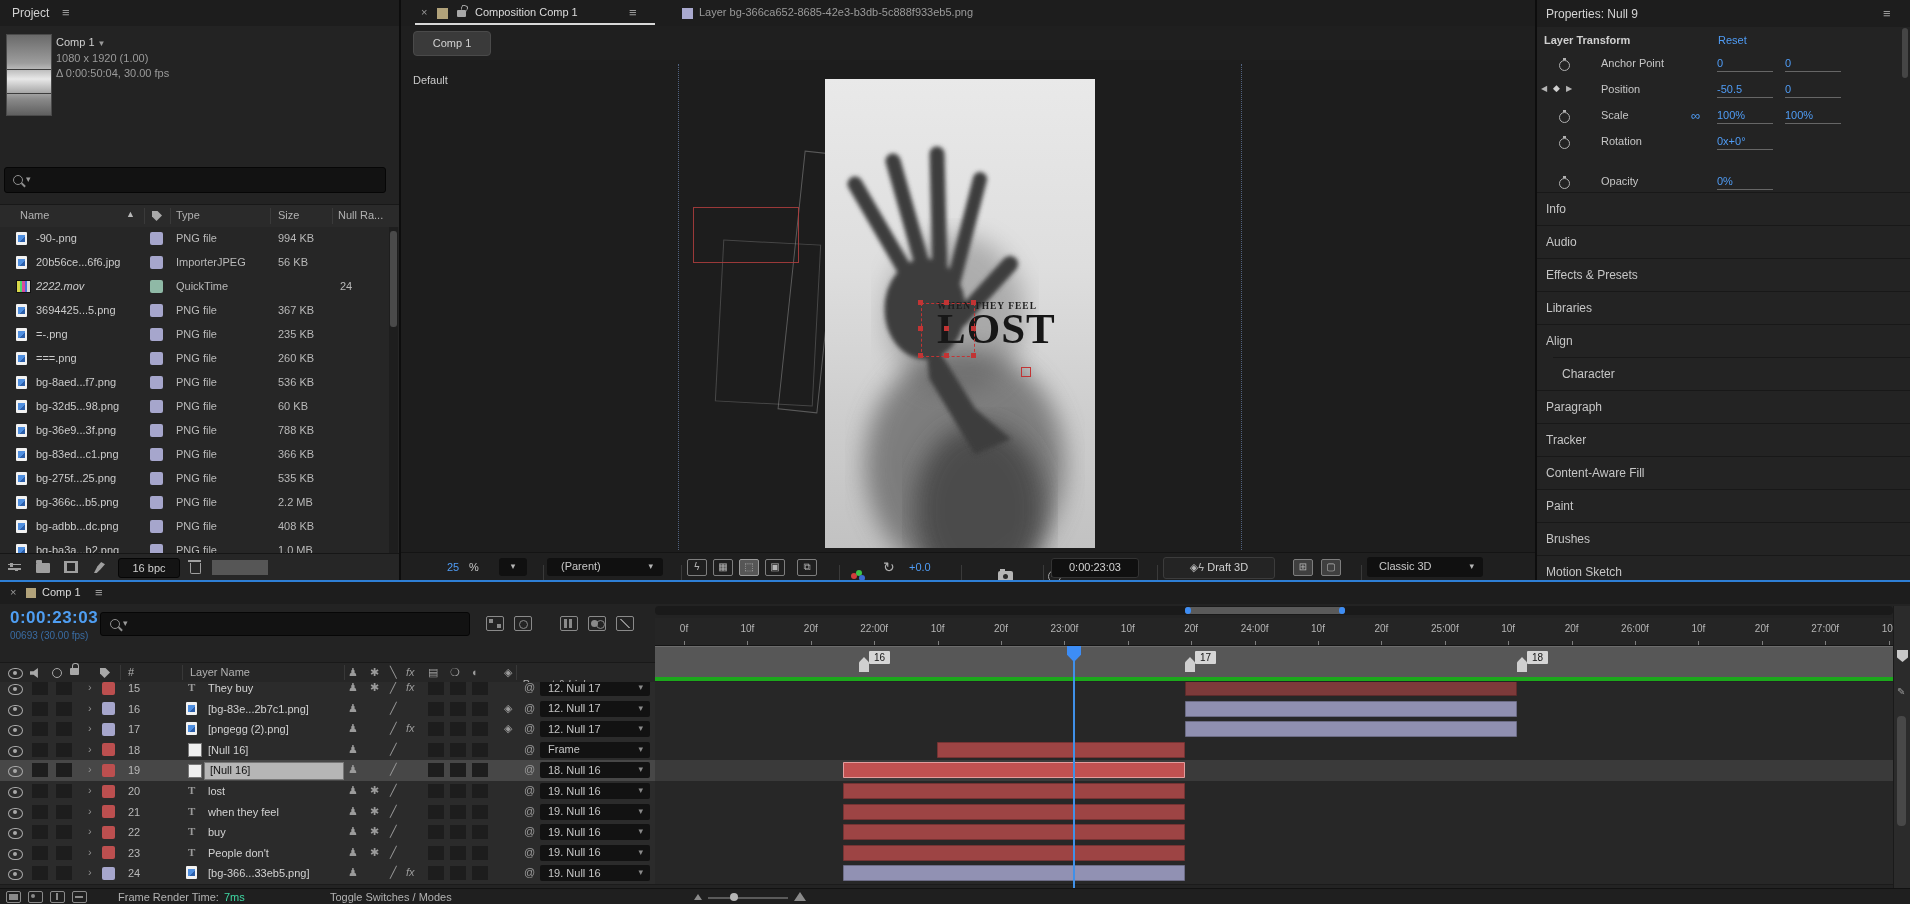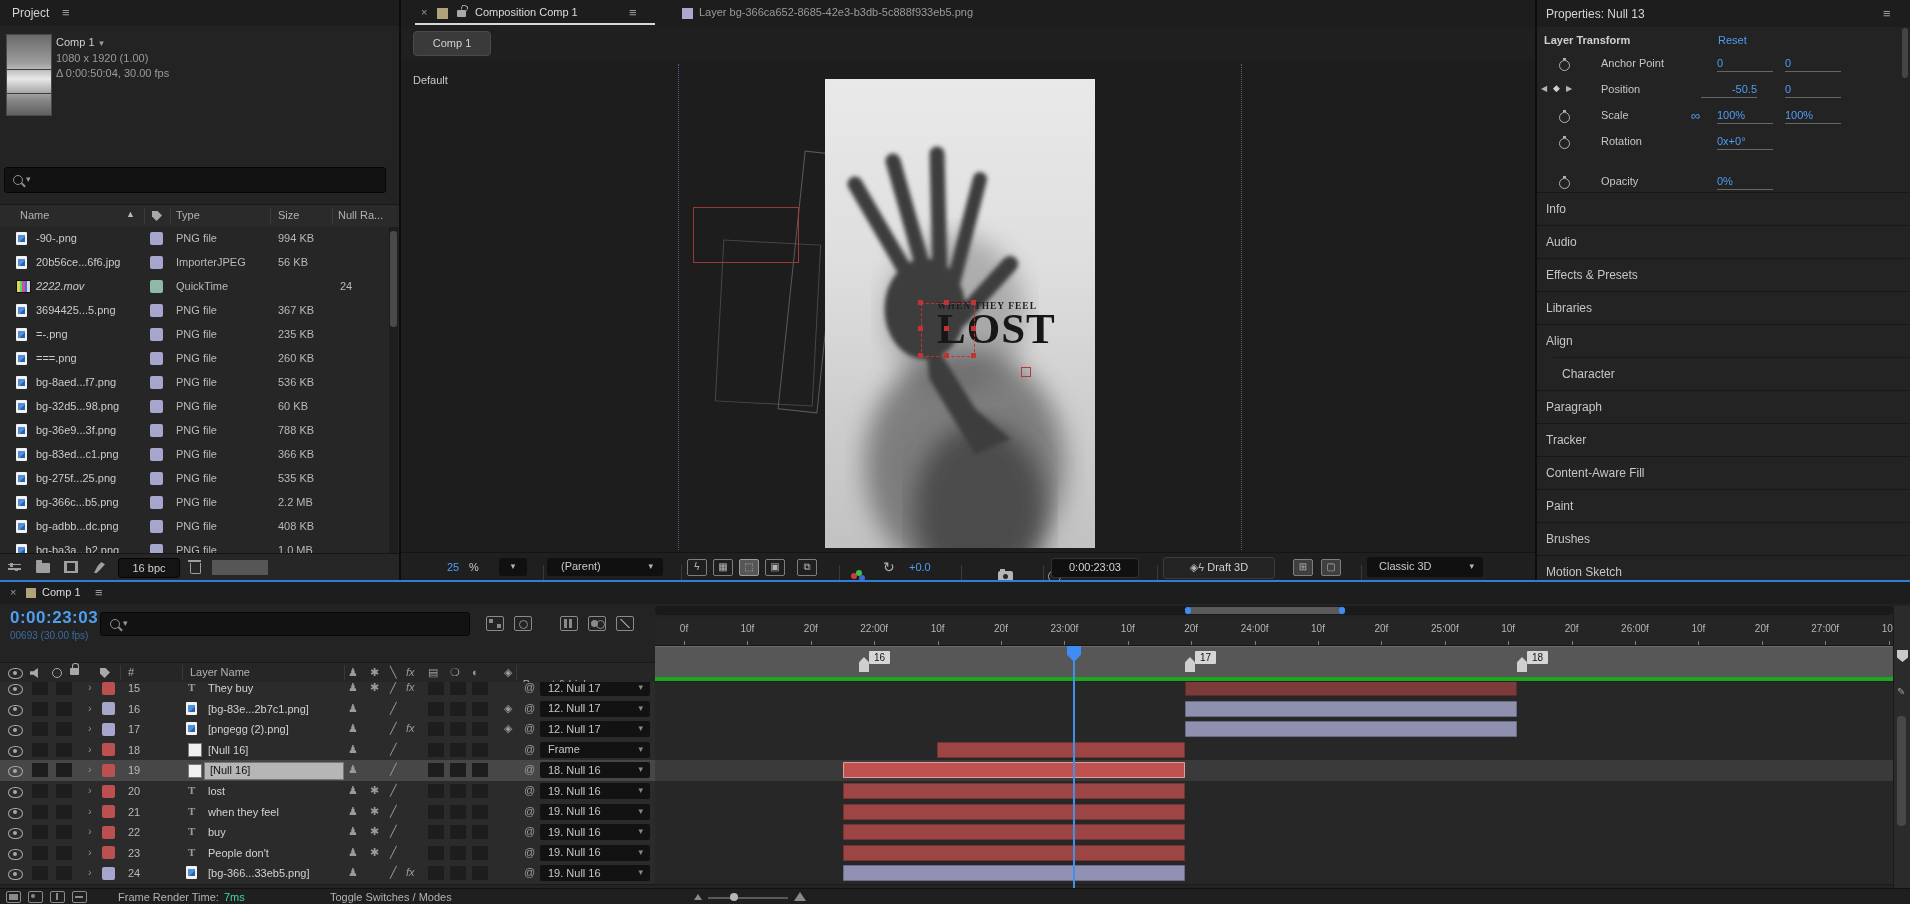--- a/index.html
+++ b/index.html
@@ -345,38 +345,38 @@
       <span class="abs" style="left:966px;top:4px;width:116px;height:20px;background:#101010;border-radius:3px;line-height:19px;">
         <span style="margin-left:12px;color:#c8c8c8;">Classic 3D</span>
         <span style="position:absolute;right:9px;font-size:9px;color:#b5b5b5;">▾</span>
       </span>
     </div>
   </div>
   <div class="vline" style="left:1535px;height:580px;"></div>
 
   <div class="panel" id="properties-panel" style="left:1537px;top:0;width:373px;height:580px;overflow:hidden;">
     <div class="abs" style="left:0;top:0;width:373px;height:27px;background:#1d1d1d;">
-      <span class="abs" style="left:9px;top:7px;color:#d4d4d4;font-size:12px;">Properties: Null 13</span>
+      <span class="abs" style="left:9px;top:7px;color:#d4d4d4;font-size:12px;">Properties: Null 9</span>
       <span class="abs menu-ic" style="left:346px;top:6px;">≡</span>
     </div>
     <span class="abs" style="left:7px;top:34px;color:#d0d0d0;font-weight:bold;">Layer Transform</span>
     <span class="abs blue" style="left:181px;top:34px;">Reset</span>
     <div id="props-transform" class="abs" style="left:0;top:52px;width:373px;height:135px;">
         <div class="prop-row" style="top: 0px;">
           <span class="ic i-stopwatch" style="position:absolute;left:22px;top:8px;"></span>
           <span class="lbl" style="position:absolute;">Anchor Point</span>
           <span class="pval" style="position:absolute;left:180px;">0</span>
           <span class="pval" style="position:absolute;left:248px;">0</span>
         </div>
         <div class="prop-row" style="top: 26px;">
           <span style="position:absolute;left:4px;top:6px;color:#b5b5b5;font-size:8px;">◀</span>
           <span style="position:absolute;left:16px;top:5px;color:#cfcfcf;font-size:9px;">◆</span>
           <span style="position:absolute;left:29px;top:6px;color:#b5b5b5;font-size:8px;">▶</span>
           <span class="lbl" style="position:absolute;">Position</span>
-          <span class="pval" style="position:absolute;left:164px;text-align:right;">-50.5</span>
+          <span class="pval" style="position:absolute;left:180px;">-50.5</span>
           <span class="pval" style="position:absolute;left:248px;">0</span>
         </div>
         <div class="prop-row" style="top: 52px;">
           <span class="ic i-stopwatch" style="position:absolute;left:22px;top:8px;"></span>
           <span class="lbl" style="position:absolute;">Scale</span>
           <span style="position:absolute;left:154px;top:4px;color:#4f9cf5;font-size:13px;">∞</span>
           <span class="pval" style="position:absolute;left:180px;">100%</span>
           <span class="pval" style="position:absolute;left:248px;">100%</span>
         </div>
         <div class="prop-row" style="top: 78px;">

